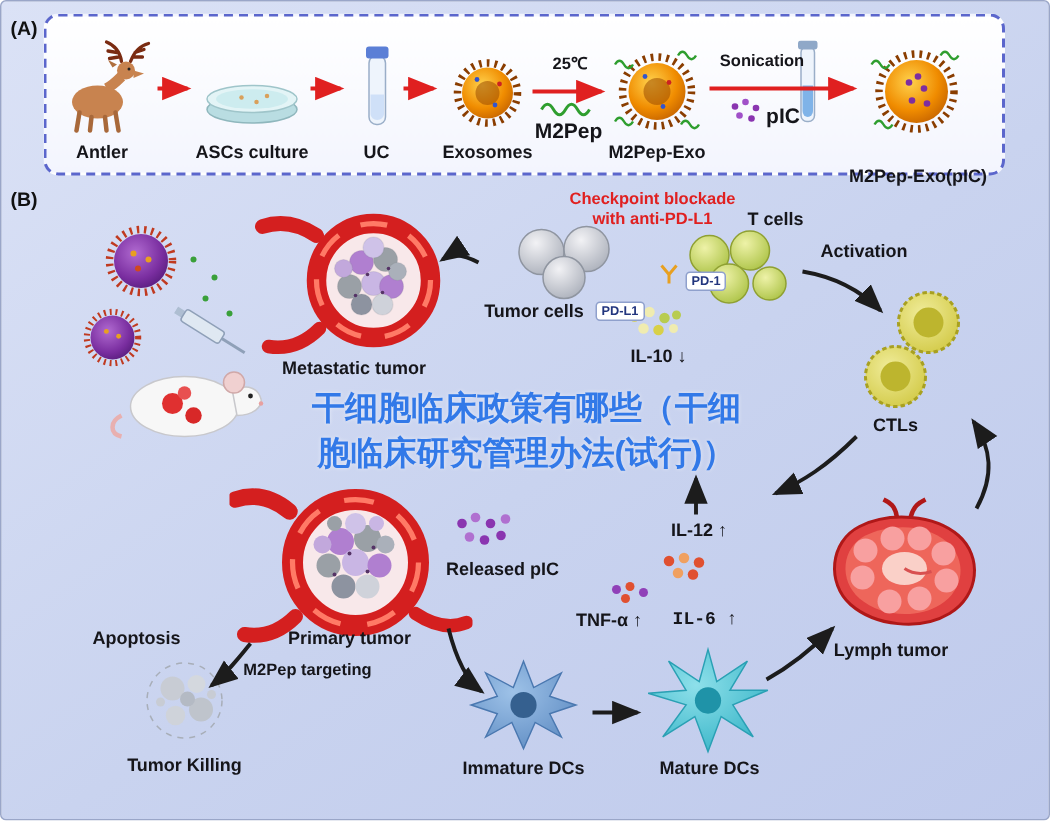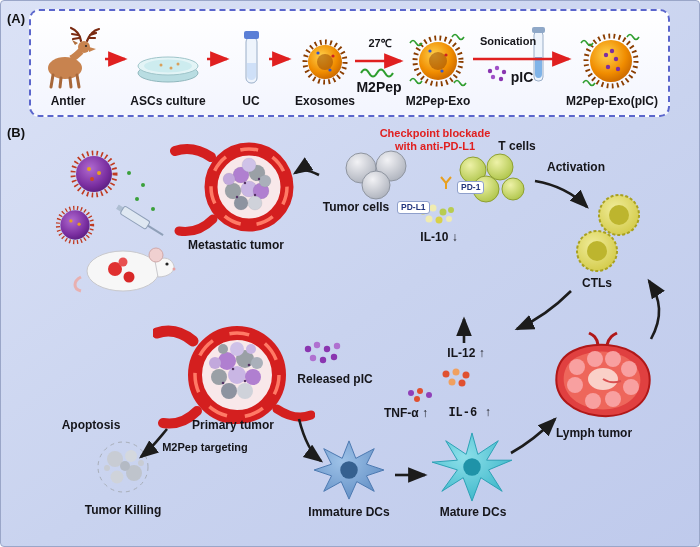--- a/index.html
+++ b/index.html
@@ -81,21 +81,21 @@
       </defs>
     <circle cx="25" cy="25" r="20" fill="none" stroke="#8a3d00" stroke-width="5" stroke-dasharray="1.8 3.4"></circle>
     <circle cx="25" cy="25" r="17" fill="url(#gExo)"></circle>
     <circle cx="25" cy="25" r="8" fill="#9a4a00" opacity="0.55"></circle>
     <circle cx="18" cy="16" r="1.6" fill="#3355cc"></circle>
       <circle cx="33" cy="19" r="1.6" fill="#cc2222"></circle>
       <circle cx="30" cy="33" r="1.6" fill="#3355cc"></circle>
   </svg>
   <div class="lbl" style="left:292px;top:94px;width:64px;">Exosomes</div>
 
-  <div class="lbl mid" style="left:356px;top:36px;width:46px;">27℃</div>
+  <div class="lbl mid" style="left:356px;top:36px;width:46px;">25℃</div>
   <svg class="art" style="left:358px;top:66px;" width="40" height="12" viewBox="0 0 40 12">
     <path d="M2,6 q4,-7 8,0 t8,0 t8,0 t8,0" stroke="#2f9e2f" stroke-width="2" fill="none"></path>
   </svg>
   <div class="lbl small" style="left:350px;top:78px;width:56px;">M2Pep</div>
 
   <svg class="art" style="left:407px;top:30px;" width="60" height="60" viewBox="0 0 60 60">
     <defs>
         <radialGradient id="gExoM" cx="40%" cy="35%" r="75%">
           <stop offset="0%" stop-color="#ffd24d"></stop>
           <stop offset="60%" stop-color="#f08c00"></stop>
@@ -148,21 +148,21 @@
         <circle cx="29" cy="38" r="2.2"></circle>
         <circle cx="39" cy="40" r="2.2"></circle>
         <circle cx="33" cy="22" r="2.2"></circle>
       </g>
     <g stroke="#2f9e2f" stroke-width="1.6" fill="none">
       <path d="M2,14 q3,-5 6,0 t6,0"></path>
         <path d="M48,8 q3,-5 6,0 t6,0"></path>
         <path d="M4,54 q3,-5 6,0 t6,0"></path>
     </g>
   </svg>
-  <div class="lbl" style="left:554px;top:94px;width:114px;">M2Pep-Exo(pIC)</div>
+  <div class="lbl" style="left:554px;top:110px;width:114px;">M2Pep-Exo(pIC)</div>
 
   <svg class="art" style="left:66px;top:146px;" width="54" height="54" viewBox="0 0 54 54">
     <defs>
         <radialGradient id="gVir1" cx="40%" cy="35%" r="75%">
           <stop offset="0%" stop-color="#b06ad0"></stop>
           <stop offset="65%" stop-color="#7a2ea0"></stop>
           <stop offset="100%" stop-color="#531a78"></stop>
         </radialGradient>
       </defs>
     <circle cx="27" cy="27" r="21" fill="none" stroke="#c03a20" stroke-width="5" stroke-dasharray="1.6 3.2"></circle>
@@ -289,20 +289,24 @@
     <circle cx="44" cy="40" r="7" fill="#e03030"></circle>
       <circle cx="58" cy="48" r="5.5" fill="#d82828"></circle>
       <circle cx="52" cy="33" r="4.5" fill="#e85050"></circle>
   </svg>
   <svg class="art" style="left:112px;top:210px;transform:rotate(32deg);" width="60" height="22" viewBox="0 0 60 22">
     <rect x="0" y="9" width="8" height="5" fill="#aebed2"></rect>
     <rect x="6" y="7" width="30" height="9" rx="2" fill="#dfe8f2" stroke="#8fa0b8"></rect>
     <line x1="36" y1="11.5" x2="54" y2="11.5" stroke="#8fa0b8" stroke-width="2"></line>
   </svg>
 
+  <div id="watermark">
+    <div>干细胞临床政策有哪些（干细</div>
+    <div>胞临床研究管理办法(试行)）</div>
+  </div>
 
   <div class="lbl" style="left:430px;top:346px;width:70px;">
     <span>IL-12</span>
     <span class="red">↑</span>
   </div>
   <svg class="art" style="left:438px;top:366px;" width="40" height="22" viewBox="0 0 40 22">
     <circle cx="7" cy="7" r="3.5" fill="#e05030"></circle>
       <circle cx="17" cy="5" r="3.5" fill="#f0a060"></circle>
     <circle cx="27" cy="8" r="3.5" fill="#e05030"></circle>
       <circle cx="13" cy="15" r="3.5" fill="#f0a060"></circle>

